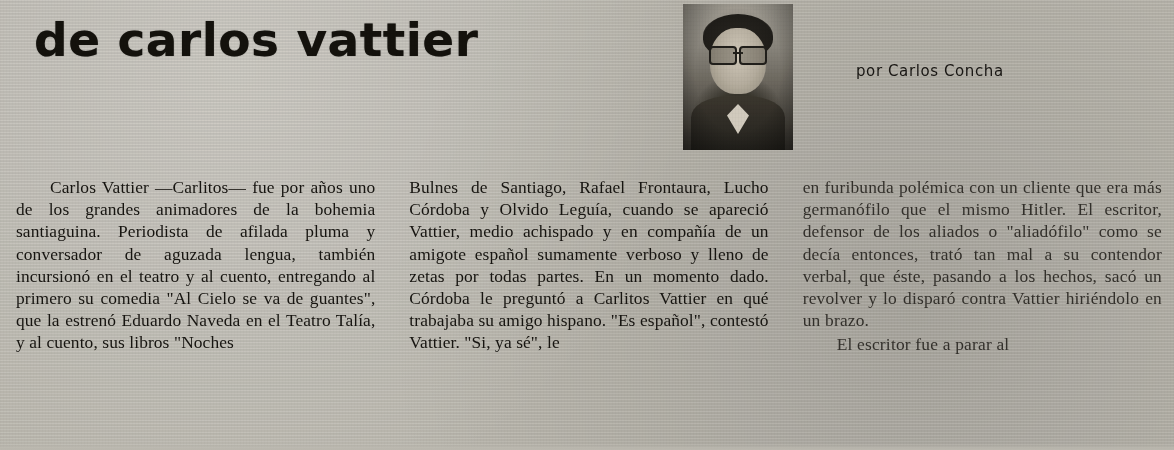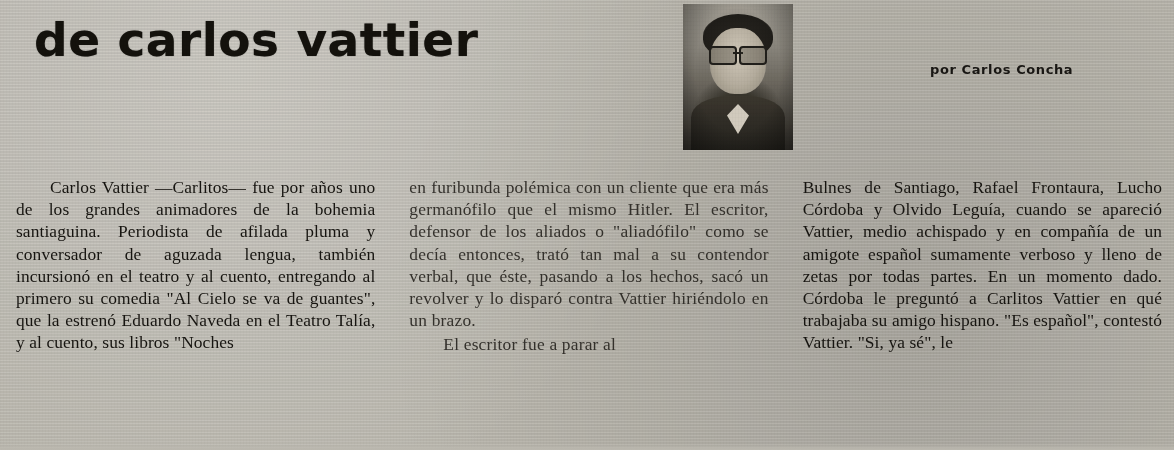--- a/index.html
+++ b/index.html
@@ -117,25 +117,25 @@
     clip-path: polygon(50% 0, 100% 38%, 50% 100%, 0 38%);
   }
   .photo .vignette {
     position: absolute; inset: 0;
     background: radial-gradient(ellipse at 50% 45%, rgba(0,0,0,0) 55%, rgba(0,0,0,0.45) 100%);
   }
 
   
   .byline {
     position: absolute;
-    left: 930px;
+    left: 856px;
     top: 62px;
     font-family: "DejaVu Sans", sans-serif;
-    font-weight: bold;
-    font-size: 13px;
+    font-weight: normal;
+    font-size: 15px;
     letter-spacing: 0.6px;
     color: #1b1916;
   }
 
   
   .columns {
     position: absolute;
     left: 16px;
     top: 176px;
     width: 1146px;
@@ -192,24 +192,24 @@
     </div>
     <div class="vignette"></div>
   </div>
 
   <div class="byline">por Carlos Concha</div>
 
   <div class="columns">
     <div class="col col-1">
       <p class="indent">Carlos Vattier —Carlitos— fue por años uno de los grandes animadores de la bohemia santiaguina. Periodista de afilada pluma y conversador de aguzada lengua, también incursionó en el teatro y al cuento, entregando al primero su comedia "Al Cielo se va de guantes", que la estrenó Eduardo Naveda en el Teatro Talía, y al cuento, sus libros "Noches</p>
     </div>
+    <div class="col col-2">
+      <p>Bulnes de Santiago, Rafael Frontaura, Lucho Córdoba y Olvido Leguía, cuando se apareció Vattier, medio achispado y en compañía de un amigote español sumamente verboso y lleno de zetas por todas partes. En un momento dado. Córdoba le preguntó a Carlitos Vattier en qué trabajaba su amigo hispano. "Es español", contestó Vattier. "Si, ya sé", le</p>
+    </div>
     <div class="col col-3">
       <p>en furibunda polémica con un cliente que era más germanófilo que el mismo Hitler. El escritor, defensor de los aliados o "aliadófilo" como se decía entonces, trató tan mal a su contendor verbal, que éste, pasando a los hechos, sacó un revolver y lo disparó contra Vattier hiriéndolo en un brazo.</p>
       <p class="indent">El escritor fue a parar al</p>
     </div>
-    <div class="col col-2">
-      <p>Bulnes de Santiago, Rafael Frontaura, Lucho Córdoba y Olvido Leguía, cuando se apareció Vattier, medio achispado y en compañía de un amigote español sumamente verboso y lleno de zetas por todas partes. En un momento dado. Córdoba le preguntó a Carlitos Vattier en qué trabajaba su amigo hispano. "Es español", contestó Vattier. "Si, ya sé", le</p>
-    </div>
   </div>
 
   <div class="grain"></div>
   <div class="clip-bottom"></div>
 </div>
 
 </body></html>

